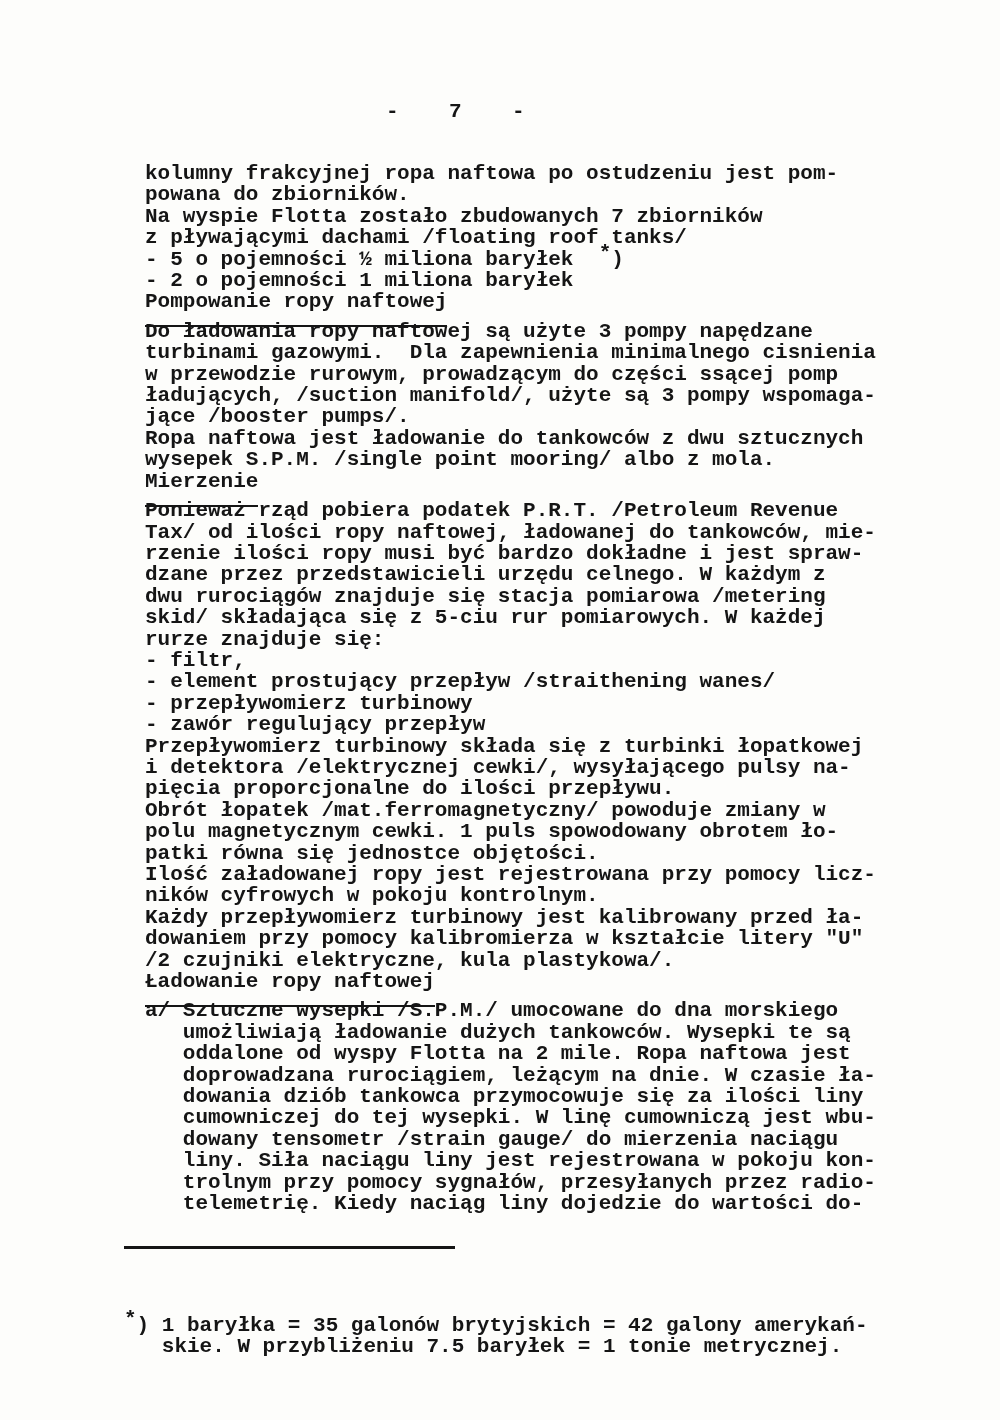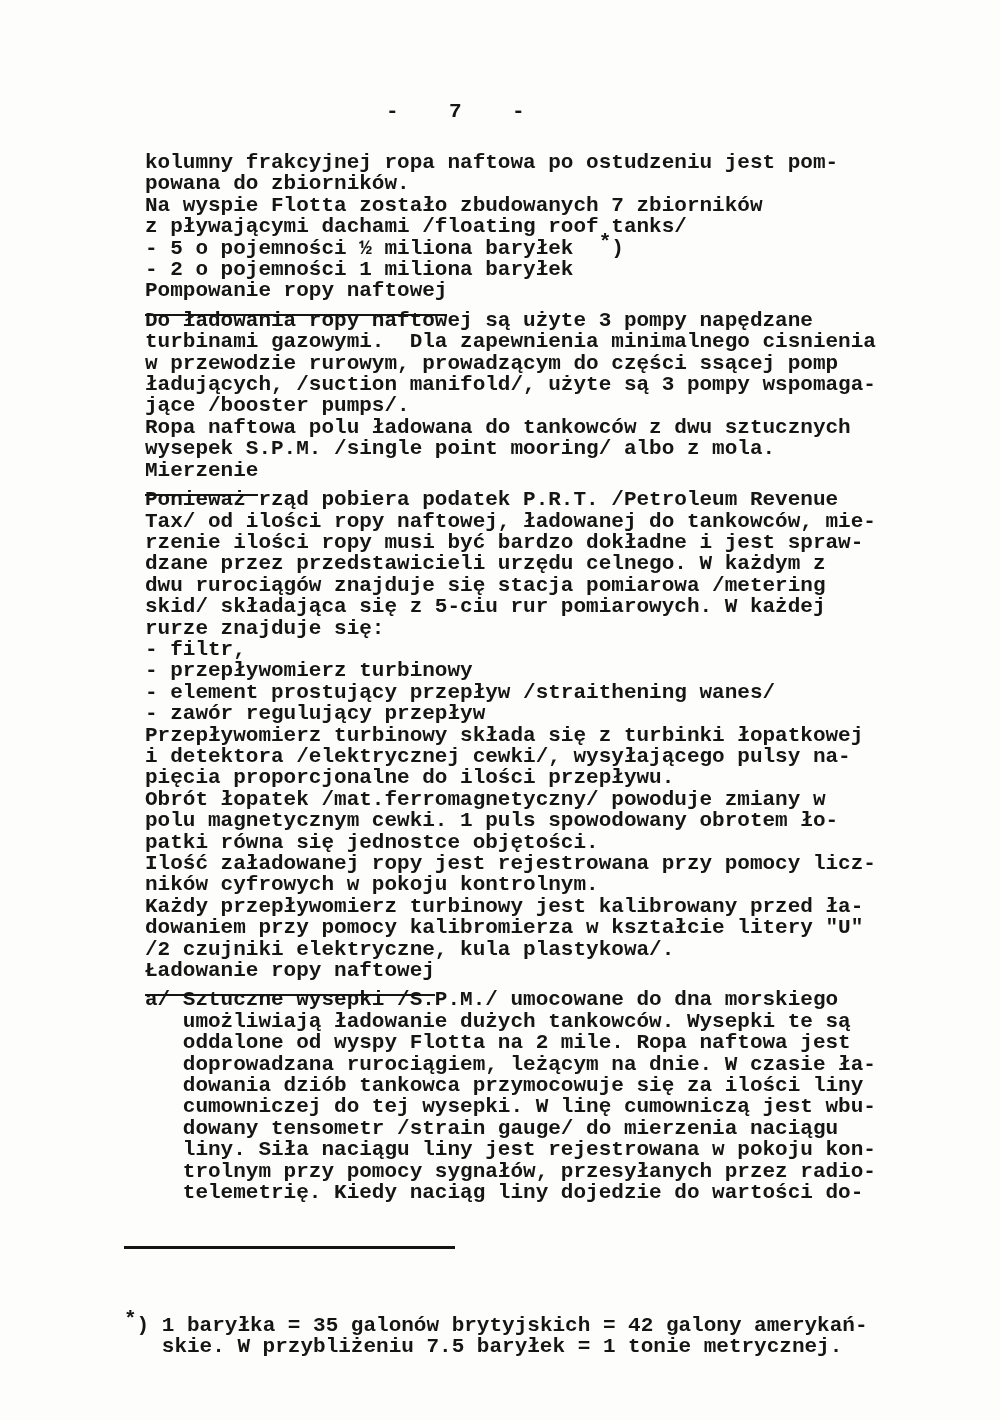--- a/index.html
+++ b/index.html
@@ -21,21 +21,21 @@
   }
   .page-number {
     position: absolute;
     top: 101px;
     left: 386px;
     white-space: pre;
     letter-spacing: 0;
   }
   .doc-body {
     position: absolute;
-    top: 152px;
+    top: 163px;
     left: 145px;
     width: 820px;
   }
   .paragraph { margin: 0; }
   .line { white-space: pre; }
   .heading { margin: 0 0 8px 0; }
   .heading .underlined {
     border-bottom: 2.5px solid #151515;
     padding-bottom: 12px;
     white-space: pre;
@@ -73,35 +73,35 @@
         <div class="line"><span>- 5 o pojemności ½ miliona baryłek  </span><span class="sup">*</span><span>)</span></div>
         <div class="line">- 2 o pojemności 1 miliona baryłek</div>
       </div>
       <div class="heading"><span class="underlined">Pompowanie ropy naftowej</span></div>
       <div class="paragraph">
         <div class="line">Do ładowania ropy naftowej są użyte 3 pompy napędzane</div>
         <div class="line">turbinami gazowymi.  Dla zapewnienia minimalnego cisnienia</div>
         <div class="line">w przewodzie rurowym, prowadzącym do części ssącej pomp</div>
         <div class="line">ładujących, /suction manifold/, użyte są 3 pompy wspomaga-</div>
         <div class="line">jące /booster pumps/.</div>
-        <div class="line">Ropa naftowa polu ładowana do tankowców z dwu sztucznych</div>
+        <div class="line">Ropa naftowa jest ładowanie do tankowców z dwu sztucznych</div>
         <div class="line">wysepek S.P.M. /single point mooring/ albo z mola.</div>
       </div>
       <div class="heading"><span class="underlined">Mierzenie</span></div>
       <div class="paragraph">
         <div class="line">Ponieważ rząd pobiera podatek P.R.T. /Petroleum Revenue</div>
         <div class="line">Tax/ od ilości ropy naftowej, ładowanej do tankowców, mie-</div>
         <div class="line">rzenie ilości ropy musi być bardzo dokładne i jest spraw-</div>
         <div class="line">dzane przez przedstawicieli urzędu celnego. W każdym z</div>
         <div class="line">dwu rurociągów znajduje się stacja pomiarowa /metering</div>
         <div class="line">skid/ składająca się z 5-ciu rur pomiarowych. W każdej</div>
         <div class="line">rurze znajduje się:</div>
         <div class="line">- filtr,</div>
+        <div class="line">- element prostujący przepływ /straithening wanes/</div>
         <div class="line">- przepływomierz turbinowy</div>
-        <div class="line">- element prostujący przepływ /straithening wanes/</div>
         <div class="line">- zawór regulujący przepływ</div>
         <div class="line">Przepływomierz turbinowy składa się z turbinki łopatkowej</div>
         <div class="line">i detektora /elektrycznej cewki/, wysyłającego pulsy na-</div>
         <div class="line">pięcia proporcjonalne do ilości przepływu.</div>
         <div class="line">Obrót łopatek /mat.ferromagnetyczny/ powoduje zmiany w</div>
         <div class="line">polu magnetycznym cewki. 1 puls spowodowany obrotem ło-</div>
         <div class="line">patki równa się jednostce objętości.</div>
         <div class="line">Ilość załadowanej ropy jest rejestrowana przy pomocy licz-</div>
         <div class="line">ników cyfrowych w pokoju kontrolnym.</div>
         <div class="line">Każdy przepływomierz turbinowy jest kalibrowany przed ła-</div>

